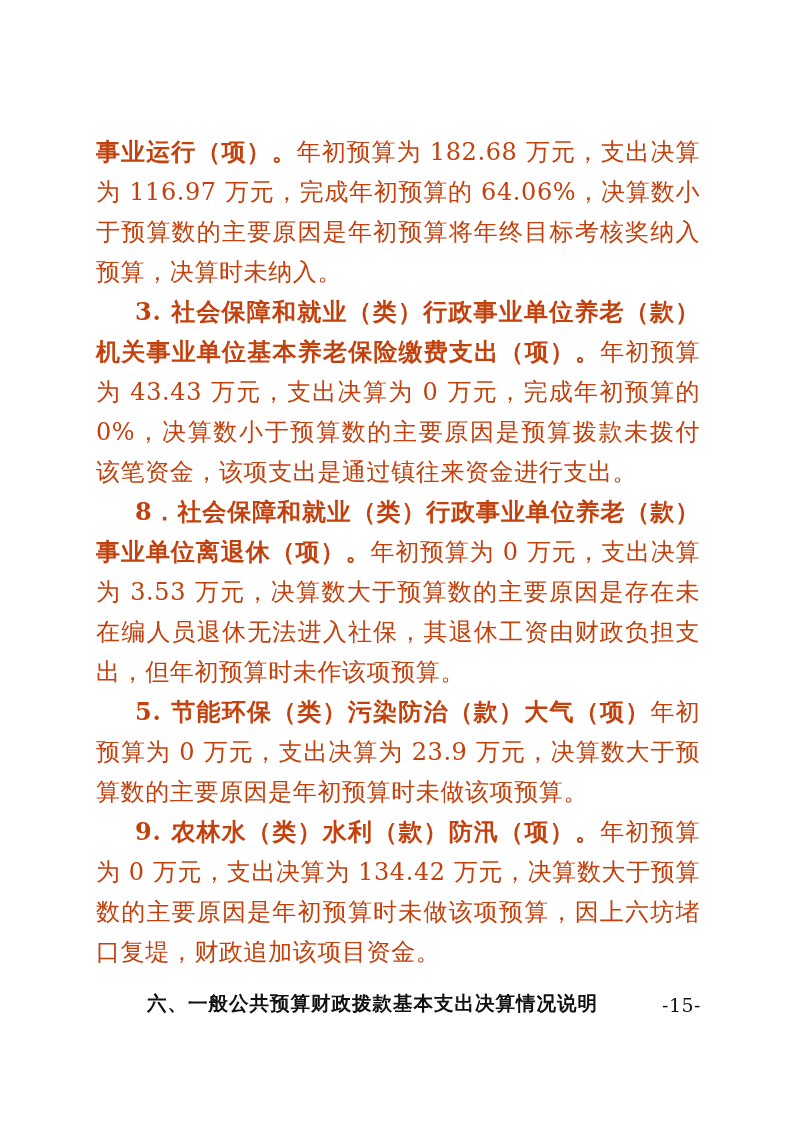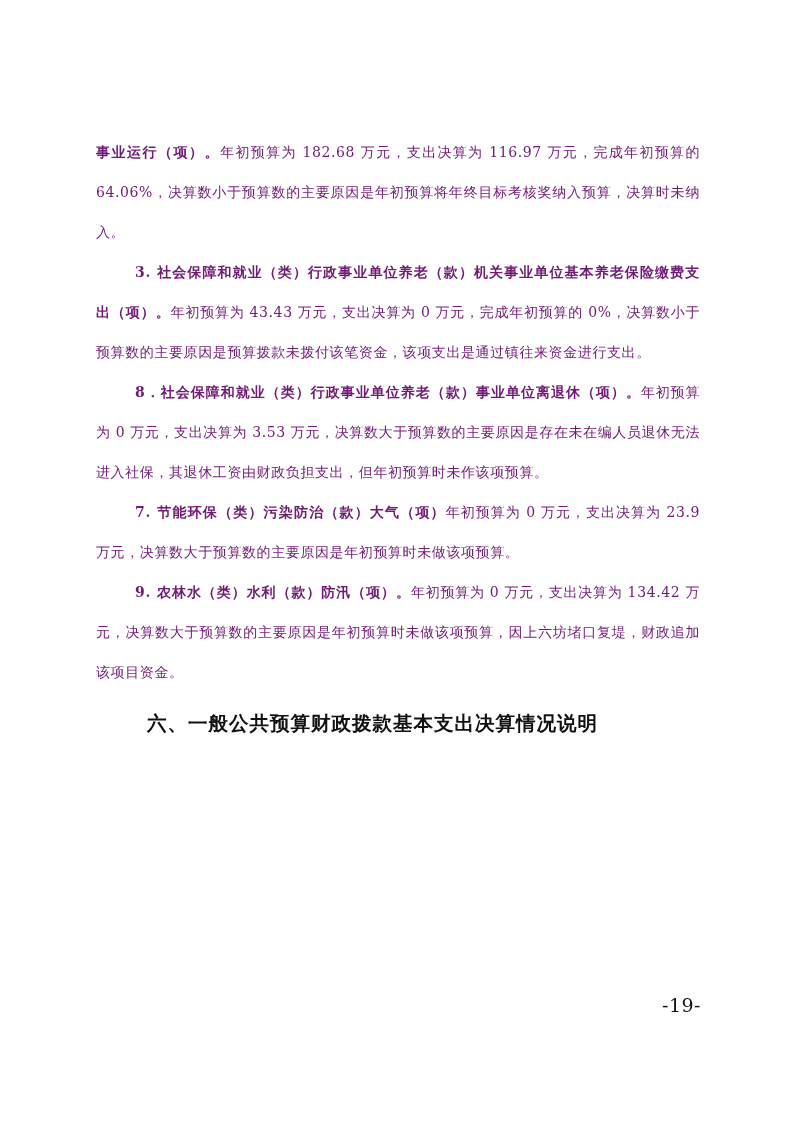--- a/index.html
+++ b/index.html
@@ -18,26 +18,26 @@
     color: #1a1a1a;
   }
   .content {
     position: absolute;
     left: 96px;
     top: 132px;
     width: 604px;
   }
   p.para {
     margin: 0;
-    font-size: 14px;
+    font-size: 24px;
     line-height: 40px;
     text-align: justify;
     text-justify: inter-ideograph;
     letter-spacing: 0.6px;
-    color: #701a75;
+    color: #c2410c;
   }
   p.indent {
     text-indent: 39px;
   }
   .bold {
     font-weight: bold;
     letter-spacing: 0.8px;
   }
   .heading {
     margin: 12px;
@@ -63,23 +63,23 @@
 
 <div class="page">
   <div class="content">
 
     <p class="para"><span class="bold">事业运行（项）。</span><span>年初预算为 182.68 万元，支出决算为 116.97 万元，完成年初预算的 64.06%，决算数小于预算数的主要原因是年初预算将年终目标考核奖纳入预算，决算时未纳入。</span></p>
 
     <p class="para indent"><span class="bold">3. 社会保障和就业（类）行政事业单位养老（款）机关事业单位基本养老保险缴费支出（项）。</span><span>年初预算为 43.43 万元，支出决算为 0 万元，完成年初预算的 0%，决算数小于预算数的主要原因是预算拨款未拨付该笔资金，该项支出是通过镇往来资金进行支出。</span></p>
 
     <p class="para indent"><span class="bold">8．社会保障和就业（类）行政事业单位养老（款）事业单位离退休（项）。</span><span>年初预算为 0 万元，支出决算为 3.53 万元，决算数大于预算数的主要原因是存在未在编人员退休无法进入社保，其退休工资由财政负担支出，但年初预算时未作该项预算。</span></p>
 
-    <p class="para indent"><span class="bold">7. 节能环保（类）污染防治（款）大气（项）</span><span>年初预算为 0 万元，支出决算为 23.9 万元，决算数大于预算数的主要原因是年初预算时未做该项预算。</span></p>
+    <p class="para indent"><span class="bold">5. 节能环保（类）污染防治（款）大气（项）</span><span>年初预算为 0 万元，支出决算为 23.9 万元，决算数大于预算数的主要原因是年初预算时未做该项预算。</span></p>
 
     <p class="para indent"><span class="bold">9. 农林水（类）水利（款）防汛（项）。</span><span>年初预算为 0 万元，支出决算为 134.42 万元，决算数大于预算数的主要原因是年初预算时未做该项预算，因上六坊堵口复堤，财政追加该项目资金。</span></p>
 
     <p class="heading">六、一般公共预算财政拨款基本支出决算情况说明</p>
 
 
   </div>
 
-  <div class="page-number">-19-</div>
+  <div class="page-number">-15-</div>
 </div>
 
 </body></html>

